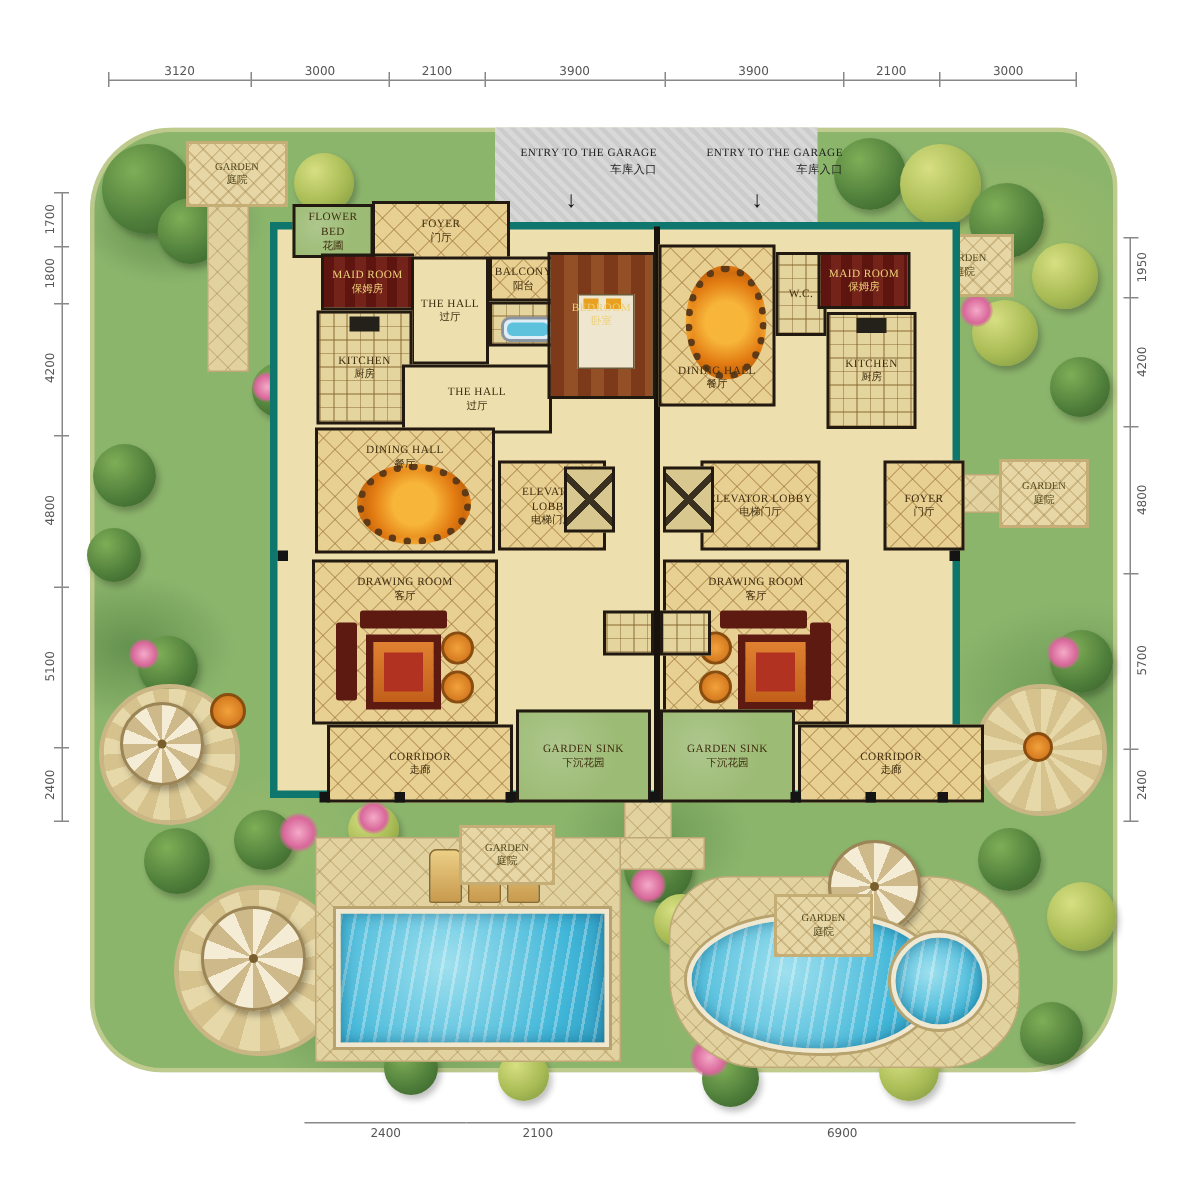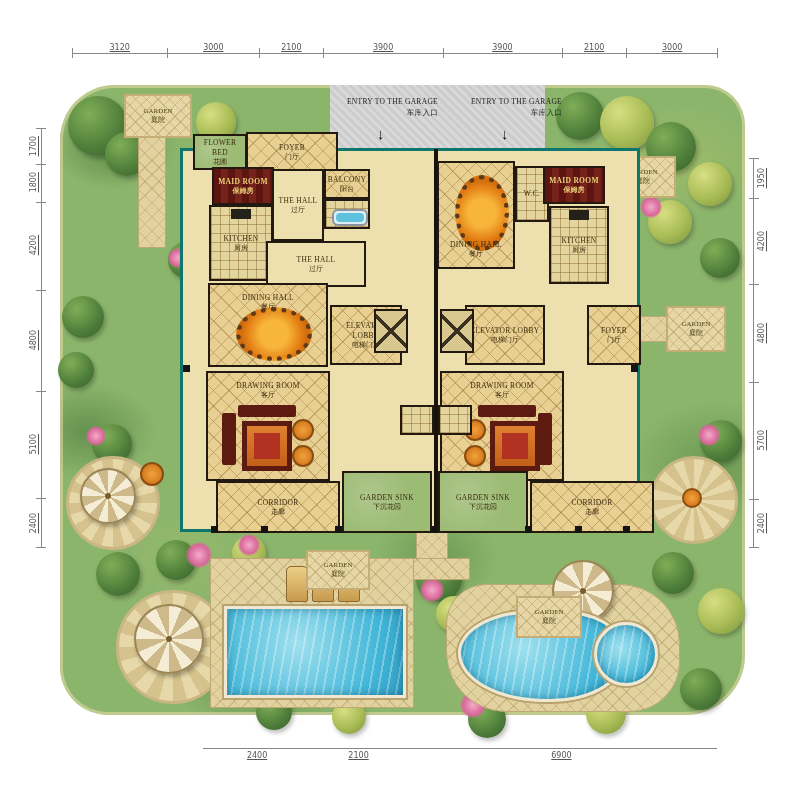--- a/index.html
+++ b/index.html
@@ -1,21 +1,21 @@
 <!DOCTYPE html>
 <html><head>
 <meta charset="utf-8">
 <style>
   html,body{margin:0;padding:0;}
   body{width:800px;height:800px;position:relative;background:#ffffff;overflow:hidden;
        font-family:"Liberation Sans",sans-serif;}
   .abs{position:absolute;}
 
   
-  .dim-chain{position:absolute;display:flex;color:#555;font:8px "DejaVu Sans",sans-serif;text-decoration:underline;}
+  .dim-chain{position:absolute;display:flex;color:#555;font:8px "DejaVu Sans",sans-serif;}
   .dim-seg{position:relative;flex-basis:0;min-width:0;min-height:0;display:flex;justify-content:center;}
   .dim-h .dim-seg{align-items:flex-end;height:100%;border-bottom:1px solid #888;}
   .dim-h .dim-seg::before{content:"";position:absolute;left:0;bottom:-5px;width:1px;height:10px;background:#888;}
   .dim-h .dim-seg:last-child::after{content:"";position:absolute;right:0;bottom:-5px;width:1px;height:10px;background:#888;}
   .dim-h .dim-label{margin-bottom:1px;}
   .dim-hb{flex-direction:row;}
   .dim-hb .dim-seg{align-items:flex-start;border-bottom:none;border-top:1px solid #888;}
   .dim-hb .dim-seg::before{bottom:auto;top:-5px;}
   .dim-hb .dim-seg:last-child::after{bottom:auto;top:-5px;}
   .dim-hb .dim-label{margin-top:2px;}
@@ -72,35 +72,35 @@
   .garrow{position:absolute;font-weight:bold;font-size:15px;color:#111;line-height:1;}
   .gsq{position:absolute;display:flex;align-items:center;justify-content:center;text-align:center;
     border:2px solid #c4ae76;
     background:repeating-linear-gradient(45deg,rgba(150,120,60,.3) 0 1px,transparent 1px 8px),
                repeating-linear-gradient(-45deg,rgba(150,120,60,.3) 0 1px,transparent 1px 8px),#e7d7a6;}
   .glabel{font-family:"Liberation Serif",serif;font-size:7px;color:#55491e;line-height:1.25;}
   .glabel span{display:block;}
 
   
   .building{left:180px;top:148px;width:460px;height:384px;background:#eedfae;
-    border:3px solid #0f766e;box-sizing:border-box;}
+    border:5px solid #0f766e;box-sizing:border-box;}
   .room{position:absolute;box-sizing:border-box;border:2px solid #221a10;}
   .f-diamond{background:repeating-linear-gradient(45deg,rgba(146,107,44,.4) 0 1px,transparent 1px 11px),
              repeating-linear-gradient(-45deg,rgba(146,107,44,.4) 0 1px,transparent 1px 11px),#e8cf92;}
   .f-plain{background:#eedfae;}
   .f-grid{background:repeating-linear-gradient(0deg,rgba(130,95,40,.45) 0 1px,transparent 1px 9px),
           repeating-linear-gradient(90deg,rgba(130,95,40,.45) 0 1px,transparent 1px 9px),#e4d49e;}
   .f-dark{background:repeating-linear-gradient(90deg,#5e150f 0 7px,#74231a 7px 14px);}
   .f-wood{background:repeating-linear-gradient(90deg,#7c3a1a 0 9px,#935026 9px 18px);}
   .f-green{background:radial-gradient(circle at 30% 40%, rgba(255,255,255,.18), transparent 60%),#9cbb74;}
   .rlabel{position:absolute;left:0;right:0;top:50%;transform:translateY(-50%);text-align:center;
     font-family:"Liberation Serif",serif;color:#3f2d0f;line-height:1.3;pointer-events:none;}
   .rlabel .en{display:block;font-size:7.5px;letter-spacing:.3px;}
   .rlabel .zh{display:block;font-size:7px;}
-  .room.dark .rlabel{color:#ecd07a;font-weight:bold;}
+  .room.dark .rlabel{color:#ecd07a;}
   .lt .rlabel{top:8px;transform:none;}
   .lb .rlabel{top:auto;bottom:8px;transform:translateY(0);}
   .wall{position:absolute;background:#17120c;}
   .col{position:absolute;width:7px;height:7px;background:#141414;}
 
   .table-oval{position:absolute;border-radius:50%;border:5px dotted #5f3a16;
     background:radial-gradient(circle,#f7b53a 0 35%,#e27b12 70%,#b85a08);}
   .rug{position:absolute;background:linear-gradient(#e08030,#c2601a);border:5px solid #5c1a10;}
   .rug::after{content:"";position:absolute;inset:7px;background:#b23222;}
   .sofa{position:absolute;background:#5c1a10;border-radius:2px;}
@@ -349,20 +349,27 @@
         <span class="en">KITCHEN</span>
         <span class="zh">厨房</span>
       </div>
   </div>
   <div class="room f-plain" style="left:83px;top:90px;width:100px;height:46px;">
     <div class="rlabel">
         <span class="en">THE HALL</span>
         <span class="zh">过厅</span>
       </div>
   </div>
+  <div class="room f-wood dark" style="left:180px;top:15px;width:72px;height:98px;">
+    <div class="bed" style="left:18px;top:26px;width:36px;height:48px;"></div>
+    <div class="rlabel" style="top:30px;transform:none;">
+        <span class="en">BEDROOM</span>
+        <span class="zh">卧室</span>
+      </div>
+  </div>
   <div class="room f-diamond lb" style="left:254px;top:10px;width:78px;height:108px;">
     <div class="table-oval" style="left:16px;top:12px;width:44px;height:66px;"></div>
     <div class="rlabel">
         <span class="en">DINING HALL</span>
         <span class="zh">餐厅</span>
       </div>
   </div>
   <div class="room f-grid" style="left:332px;top:15px;width:34px;height:56px;">
     <div class="rlabel">
         <span class="en">W.C.</span>

